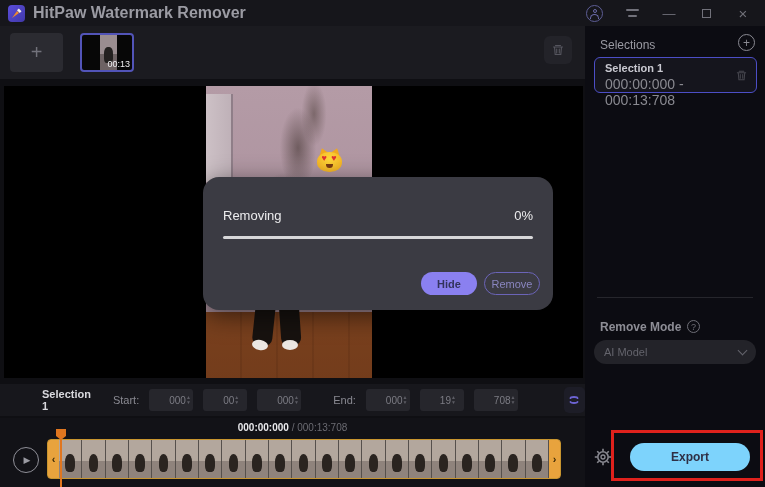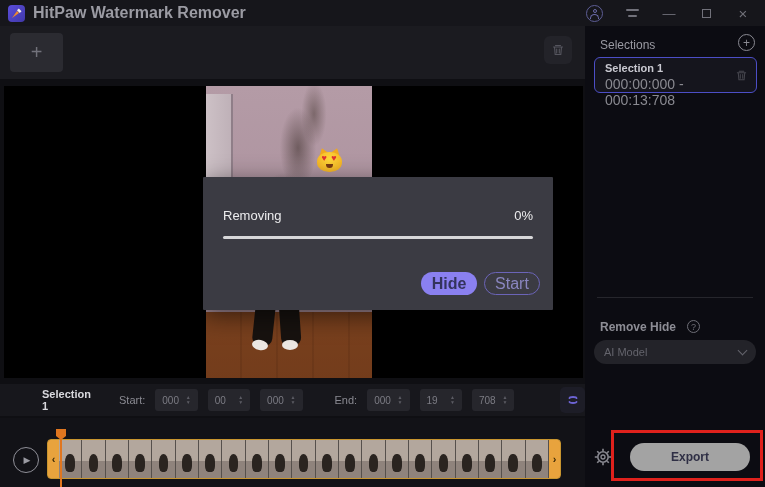--- a/index.html
+++ b/index.html
@@ -78,38 +78,38 @@
     border-radius:6px 6px 8px 8px; }
   .cat-leg.l { left:48px; transform:rotate(6deg); }
   .cat-leg.r { left:74px; transform:rotate(-4deg); }
   .cat-paw { position:absolute; top:28px; width:16px; height:10px; background:#ece7e2;
     border-radius:50%; }
   .cat-paw.l { left:46px; transform:rotate(10deg); }
   .cat-paw.r { left:76px; }
 
   
   #modal { position:absolute; left:203px; top:151px; width:350px; height:133px;
-    background:#3b3b43; border-radius:1px; box-shadow:0 6px 24px rgba(0,0,0,.55); z-index:20; }
+    background:#3b3b43; border-radius:16px; box-shadow:0 6px 24px rgba(0,0,0,.55); z-index:20; }
   #modal-title { position:absolute; left:20px; top:31px; color:#ececee; font-size:13px; }
   #modal-percent { position:absolute; right:20px; top:31px; color:#ececee; font-size:13px; }
   #progress-track { position:absolute; left:20px; top:59px; width:310px; height:3px;
     background:#d7d7d9; border-radius:2px; }
   #progress-fill { height:3px; width:0%; background:#8a80f0; border-radius:2px; }
   .modal-btn { position:absolute; top:95px; width:56px; height:23px; border-radius:12px;
-    font-size:16px; display:flex; align-items:center; justify-content:center; }
+    font-size:11px; display:flex; align-items:center; justify-content:center; }
   #hide-btn { right:76px; background:#8a80f0; color:#33335c; font-weight:bold; }
   #cancel-btn { right:13px; border:1px solid #6b64b8; color:#8a86c0; background:transparent; }
 
   
   #controls-row { position:absolute; left:0; top:358px; width:585px; height:32px;
     background:#17171c; display:flex; align-items:center; }
   #controls-row .sel-name { color:#d9d9de; font-size:11px; font-weight:bold; margin-left:42px; }
   #controls-row .fld-label { color:#8a8a92; font-size:11px; margin-left:22px; }
   .stepper { width:44px; height:22px; background:#26262c; border-radius:3px; margin-left:10px;
-    display:flex; align-items:center; justify-content:space-between; padding:0 7px; }
+    display:flex; align-items:center; justify-content:space-between; padding:0 20px; }
   .stepper .val { color:#7c7c84; font-size:10px; }
   .arrows { display:flex; flex-direction:column; line-height:5px; }
   .arrows span { color:#5c5c64; font-size:5px; }
   #compare-btn { margin-left:46px; width:26px; height:26px; border-radius:5px;
     background:#1d1d27; display:flex; align-items:center; justify-content:center; }
 
   
   #timeline { position:absolute; left:0; top:392px; width:585px; height:69px; background:#121217; }
   #time-display { position:absolute; left:0; top:4px; width:585px; text-align:center; font-size:10px; }
   #time-display .cur { color:#e9e9ec; font-weight:bold; }
@@ -154,21 +154,21 @@
   #help-icon { position:absolute; left:102px; top:294px; width:13px; height:13px;
     border:1.2px solid #6e6e76; border-radius:50%; color:#6e6e76; font-size:9px;
     display:flex; align-items:center; justify-content:center; }
   #mode-select { position:absolute; left:9px; top:314px; width:162px; height:24px;
     background:#232329; border-radius:12px; }
   #mode-select .value { position:absolute; left:10px; top:6px; color:#64646c; font-size:11px; }
   #mode-select .chev { position:absolute; right:10px; top:7px; width:7px; height:7px;
     border-right:1.6px solid #64646c; border-bottom:1.6px solid #64646c; transform:rotate(45deg); }
   #settings-btn { position:absolute; left:8px; top:421px; width:20px; height:20px; }
   #export-btn { position:absolute; left:45px; top:417px; width:120px; height:28px;
-    background:#a3a3a3; border-radius:14px; color:#2f2f45; font-size:12px; font-weight:bold;
+    background:#7dd3fc; border-radius:14px; color:#2f2f45; font-size:12px; font-weight:bold;
     display:flex; align-items:center; justify-content:center; }
   #export-highlight { position:absolute; left:611px; top:430px; width:152px; height:51px;
     border:3px solid #e0211c; z-index:60; pointer-events:none; }
 </style>
 </head>
 <body>
 
 <div id="app">
 
   <div id="titlebar">
@@ -193,20 +193,24 @@
           <i></i>
         </span>
       <span class="winbtn" style="font-size:15px">×</span>
     </div>
   </div>
 
   <div id="left-panel">
 
     <div id="toolbar">
       <div id="add-file-btn">+</div>
+      <div id="clip-thumb">
+        <div class="strip"></div>
+        <span id="clip-duration">00:13</span>
+      </div>
       <div id="toolbar-trash-btn">
         <svg width="14" height="14" viewBox="0 0 14 14">
           <path d="M4.5,2.5 h5 M2.5,4 h9 M3.5,4 l.7,7.5 h5.6 l.7,-7.5 M5.7,6 v4 M8.3,6 v4" stroke="#55555e" stroke-width="1.1" fill="none" stroke-linecap="round"></path>
         </svg>
       </div>
     </div>
 
     <div id="preview">
       <div id="video">
         <div id="video-top">
@@ -229,21 +233,21 @@
       </div>
     </div>
 
     <div id="modal">
       <span id="modal-title">Removing</span>
       <span id="modal-percent">0%</span>
       <div id="progress-track">
         <div id="progress-fill" style="width: 0%;"></div>
       </div>
       <div class="modal-btn" id="hide-btn">Hide</div>
-      <div class="modal-btn" id="cancel-btn">Start</div>
+      <div class="modal-btn" id="cancel-btn">Remove</div>
     </div>
 
     <div id="controls-row">
       <span class="sel-name">Selection 1</span>
       <span class="fld-label">Start:</span>
       <div class="stepper">
         <span class="val">000</span>
         <span class="arrows">
             <span>▲</span>
             <span>▼</span>
@@ -286,20 +290,23 @@
           </span>
       </div>
       <div id="compare-btn">
         <svg width="14" height="14" viewBox="0 0 14 14">
           <path d="M3.5,5.2 c0,-1.6 7,-1.6 7,0 M3.5,8.8 c0,1.6 7,1.6 7,0" stroke="#6c63d2" stroke-width="1.8" fill="none" stroke-linecap="round"></path>
         </svg>
       </div>
     </div>
 
     <div id="timeline">
+      <div id="time-display">
+        <span class="cur">000:00:000</span><span class="sep"> / </span><span class="tot">000:13:708</span>
+      </div>
       <div id="play-btn">▶</div>
       <div id="filmstrip">
         <div class="strip-handle left">‹</div>
         <div id="frames">
             <div class="frame"></div>
             <div class="frame"></div>
             <div class="frame"></div>
             <div class="frame"></div>
             <div class="frame"></div>
             <div class="frame"></div>
@@ -336,21 +343,21 @@
       <span class="range">000:00:000 - 000:13:708</span>
       <span id="selection-trash-btn">
         <svg width="13" height="13" viewBox="0 0 14 14">
           <path d="M4.5,2.5 h5 M2.5,4 h9 M3.5,4 l.7,7.5 h5.6 l.7,-7.5 M5.7,6 v4 M8.3,6 v4" stroke="#47474f" stroke-width="1.1" fill="none" stroke-linecap="round"></path>
         </svg>
       </span>
     </div>
 
     <div id="sidebar-divider"></div>
 
-    <span id="remove-mode-label">Remove Hide</span>
+    <span id="remove-mode-label">Remove Mode</span>
     <span id="help-icon">?</span>
 
     <div id="mode-select">
       <span class="value">AI Model</span>
       <span class="chev"></span>
     </div>
 
     <div id="settings-btn">
       <svg width="20" height="20" viewBox="0 0 20 20">
         <g stroke="#8a8a92" stroke-width="1.6" fill="none">

